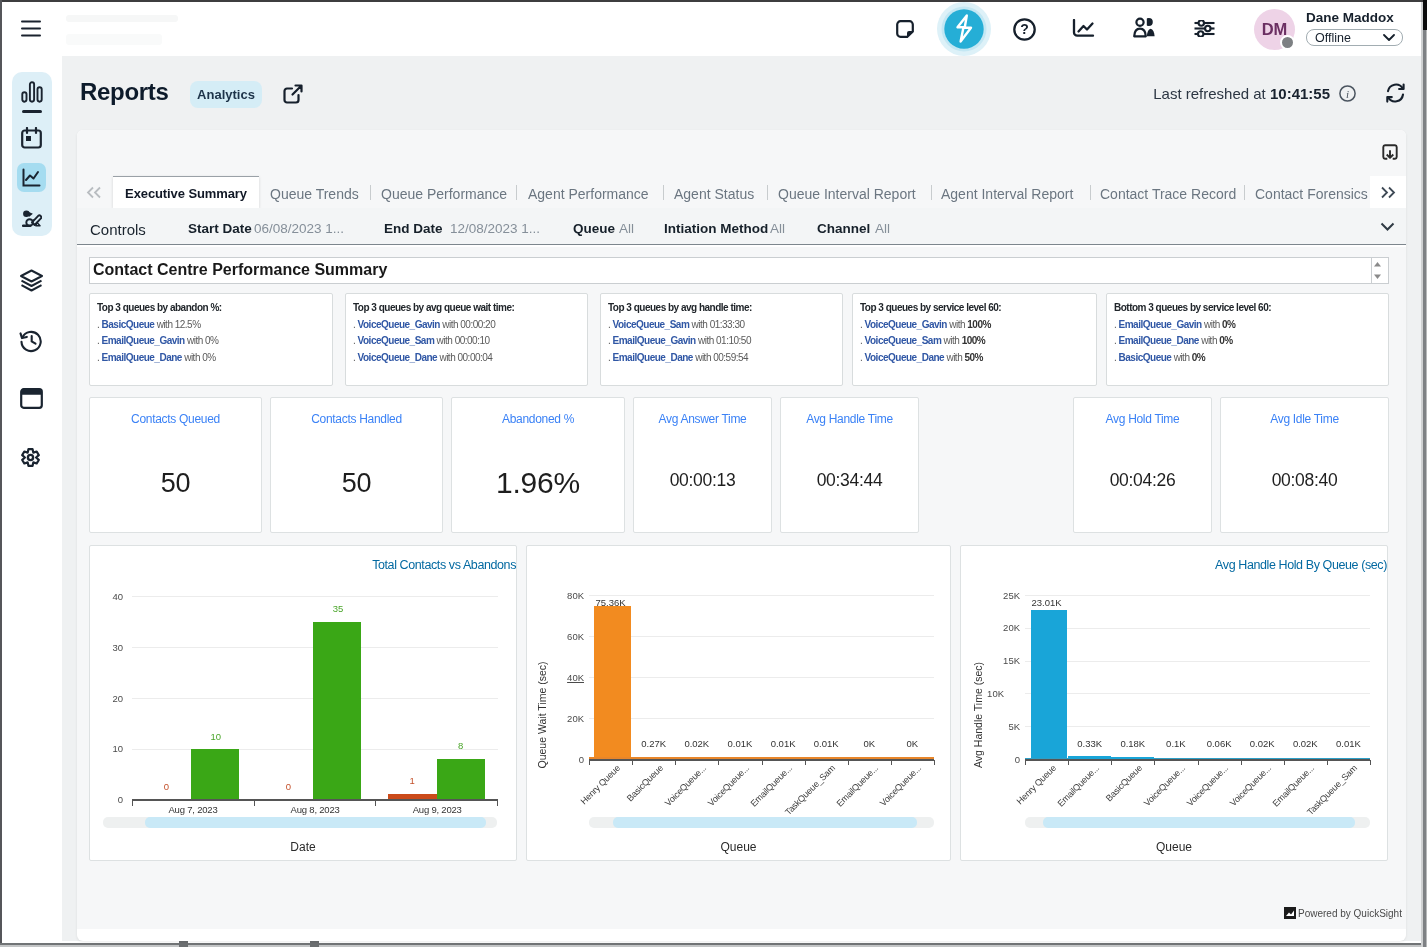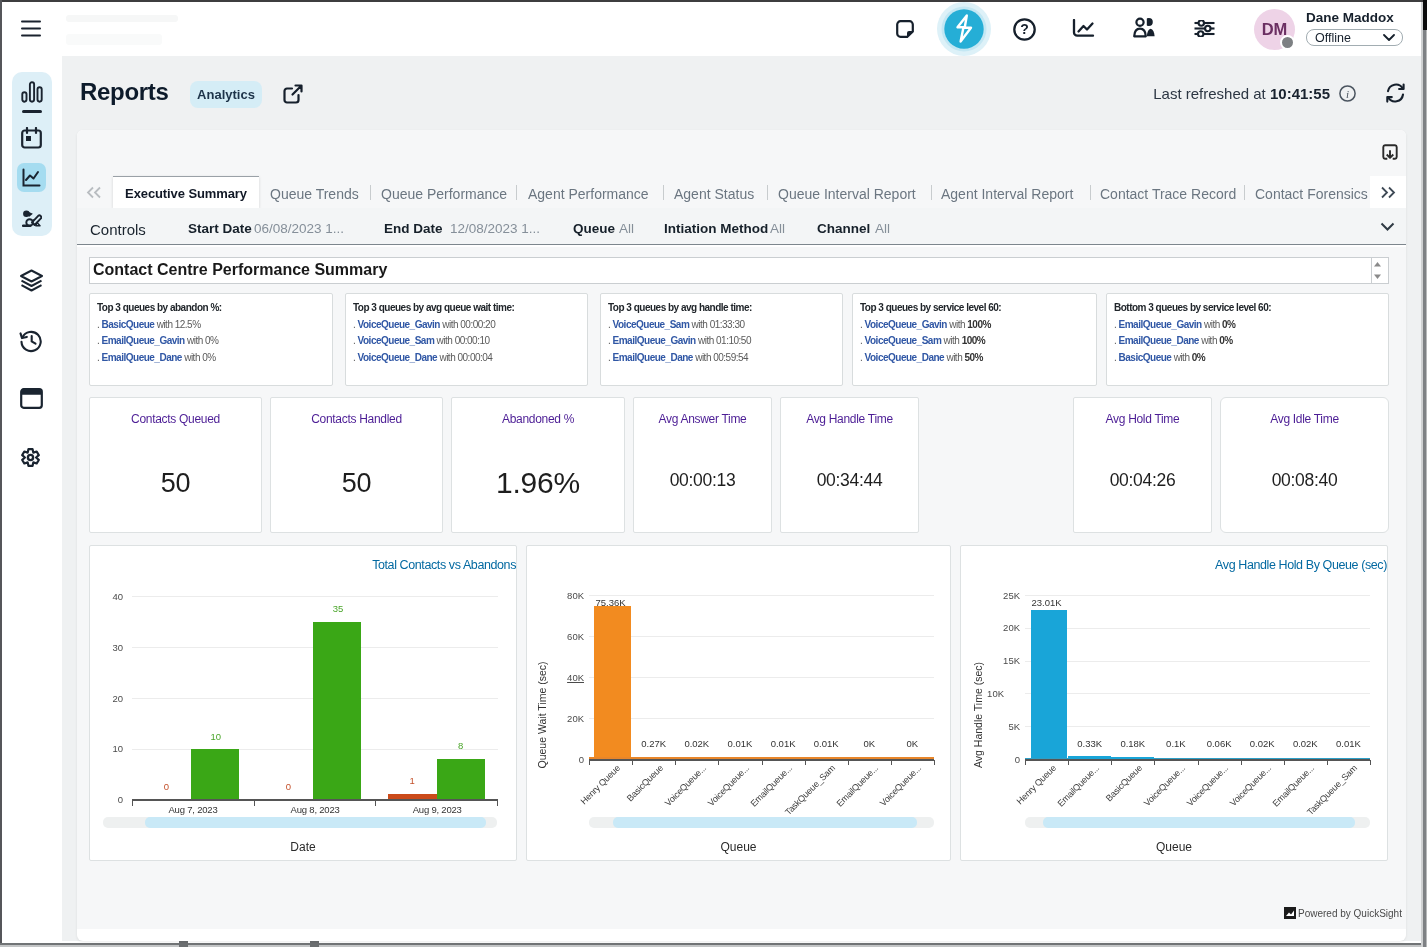--- a/index.html
+++ b/index.html
@@ -13,21 +13,21 @@
   .tabsep { top:185px; width:1px; height:15px; background:#c8ccce; }
   .ctl { top:221px; white-space:nowrap; }
   .ctlb { font-size:13.5px; font-weight:bold; color:#16202a; }
   .ctlv { font-size:13.5px; color:#858f99; }
   .sbox { background:#fff; border:1px solid #d8dcdd; border-radius:2px; padding:6px 0 0 7px; font-size:10px; letter-spacing:-0.5px; line-height:16.5px; white-space:nowrap; }
   .sbox .t { font-weight:bold; color:#21262b; }
   .sbox .q { font-weight:bold; color:#3057a5; }
   .sbox .g { color:#5a5a5a; }
   .sbox .bv { font-weight:bold; color:#333; }
   .kpi { background:#fff; border:1px solid #dde1e2; border-radius:2px; top:397px; height:136px; }
-  .kpi .kt { position:absolute; top:13.5px; width:100%; text-align:center; font-size:12px; letter-spacing:-0.3px; color:#4c1d95; }
+  .kpi .kt { position:absolute; top:13.5px; width:100%; text-align:center; font-size:12px; letter-spacing:-0.3px; color:#3b82f6; }
   .kpi .kv { position:absolute; top:72px; width:100%; text-align:center; font-size:17.5px; letter-spacing:-0.3px; color:#1e1e1e; }
   .chart { background:#fff; border:1px solid #dde1e2; border-radius:2px; top:545px; height:316px; }
   .ct { position:absolute; top:11.5px; width:100%; text-align:right; font-size:12.5px; letter-spacing:-0.4px; color:#0369a1; }
   .grid { position:absolute; height:1px; background:#ececec; }
   .axis { position:absolute; height:1.5px; background:#555; }
   .ylab { position:absolute; font-size:9.5px; line-height:11px; color:#4a4a4a; text-align:right; width:40px; }
   .tick { position:absolute; width:1px; height:5px; background:#555; }
   .bar { position:absolute; }
   .blab { position:absolute; font-size:9.5px; line-height:11px; text-align:center; width:60px; }
   .xlab { position:absolute; font-size:9.5px; line-height:11px; letter-spacing:-0.2px; color:#333; text-align:center; width:110px; }
@@ -303,21 +303,21 @@
       <div class="kv" style="top:72px;">00:00:13</div>
     </div>
   <div class="abs kpi" style="left:780px;width:139px;">
       <div class="kt">Avg Handle Time</div>
       <div class="kv" style="top:72px;">00:34:44</div>
     </div>
   <div class="abs kpi" style="left:1073px;width:139px;">
       <div class="kt">Avg Hold Time</div>
       <div class="kv" style="top:72px;">00:04:26</div>
     </div>
-  <div class="abs kpi" style="left:1220px;width:169px;border-radius:6px;">
+  <div class="abs kpi" style="left:1220px;width:169px;">
       <div class="kt">Avg Idle Time</div>
       <div class="kv" style="top:72px;">00:08:40</div>
     </div>
 
   <div class="abs chart" style="left:89px;width:428px;">
     <div class="ct">Total Contacts vs Abandons</div>
     <div class="grid" style="left:42px;width:366px;top:50px;"></div>
     <div class="grid" style="left:42px;width:366px;top:101px;"></div>
     <div class="grid" style="left:42px;width:366px;top:152px;"></div>
     <div class="grid" style="left:42px;width:366px;top:202.5px;"></div>

